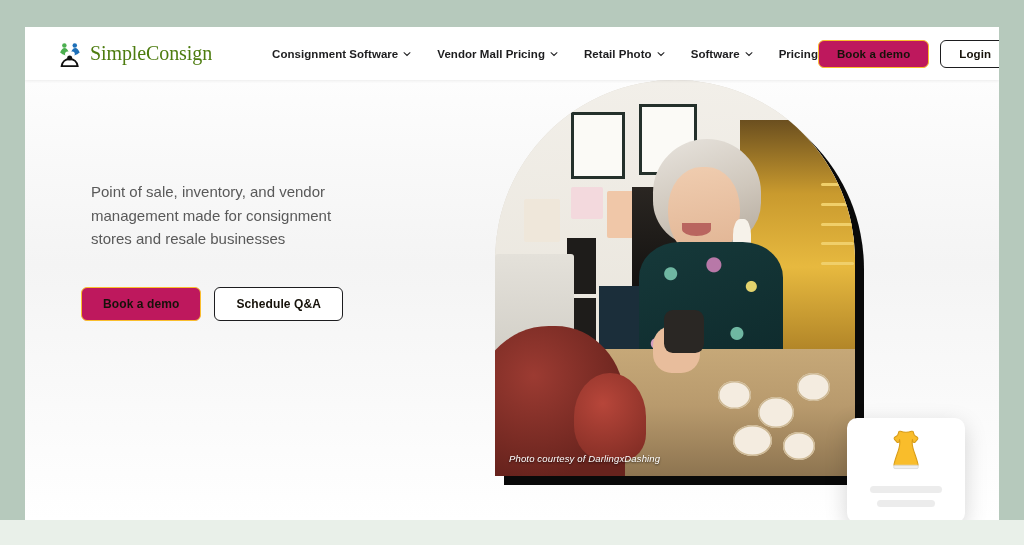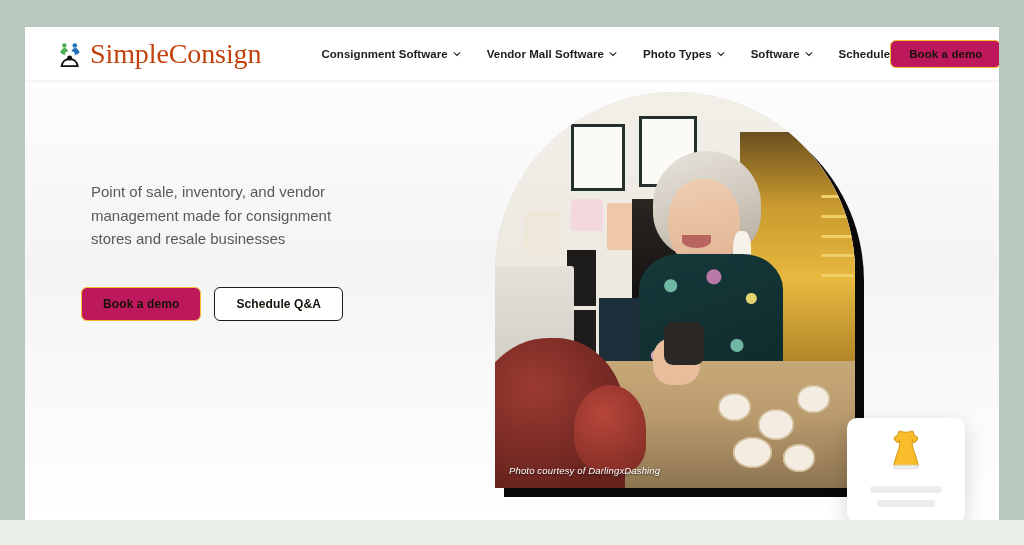--- a/index.html
+++ b/index.html
@@ -26,21 +26,21 @@
     height:53px; width:100%;
     background:#ffffff;
     display:flex; align-items:center;
     padding:0 22px 0 32px;
     box-shadow:0 1px 3px rgba(0,0,0,.07);
   }
   .logo-wrap { display:flex; align-items:center; gap:7px; flex:0 0 auto; }
   .logo-mark { width:26px; height:26px; position:relative; display:block; }
   .logo-text {
     font-family:"Liberation Serif", serif;
-    font-size:28px; color:#c2410c; letter-spacing:-.1px; white-space:nowrap;
+    font-size:20px; color:#4d7c0f; letter-spacing:-.1px; white-space:nowrap;
   }
 
   #nav { display:flex; align-items:flex-start; gap:26px; margin-left:60px; }
   .nav-item {
     display:flex; align-items:center; gap:5px;
     font-size:11.5px; font-weight:700; color:#1d1d1f;
     letter-spacing:.05px; cursor:pointer; white-space:nowrap;
   }
   .chev { display:block; width:8px; height:8px; }
 
@@ -73,21 +73,21 @@
   #subhead {
     margin-top:22px;
     font-size:15px; line-height:1.58; color:#595959;
     max-width:290px; white-space:pre-line;margin-left:10px;
   }
   #hero-ctas { margin-top:36px; display:flex; align-items:center; gap:13px; }
   #book-demo-hero { height:34px; padding:0 21px; font-size:12px; }
   #schedule-qa    { height:34px; padding:15px 21px; font-size:12px; }
 
   
-  #hero-media { position:absolute; left:470px; top:12px; width:380px; height:405px; }
+  #hero-media { position:absolute; left:470px; top:0px; width:380px; height:405px; }
   #arch-shadow {
     position:absolute; left:9px; top:9px; width:360px; height:396px;
     background:#090909;
     border-radius:180px 180px 0 0;
   }
   #arch-photo {
     position:absolute; left:0px; top:0px; width:360px; height:396px;
     border-radius:180px 180px 0 0;
     overflow:hidden;
     background:#d9d4cb;
@@ -194,39 +194,39 @@
       </div>
 
       <nav id="nav">
         <span class="nav-item">
           <span>Consignment Software</span>
           <svg class="chev" viewBox="0 0 10 10">
               <path d="M1.3 3.4 5 6.8 8.7 3.4" fill="none" stroke="#1d1d1f" stroke-width="1.3" stroke-linecap="round"></path>
             </svg>
         </span>
         <span class="nav-item">
-          <span>Vendor Mall Software</span>
+          <span>Vendor Mall Pricing</span>
           <svg class="chev" viewBox="0 0 10 10">
               <path d="M1.3 3.4 5 6.8 8.7 3.4" fill="none" stroke="#1d1d1f" stroke-width="1.3" stroke-linecap="round"></path>
             </svg>
         </span>
         <span class="nav-item">
-          <span>Photo Types</span>
+          <span>Retail Photo</span>
           <svg class="chev" viewBox="0 0 10 10">
               <path d="M1.3 3.4 5 6.8 8.7 3.4" fill="none" stroke="#1d1d1f" stroke-width="1.3" stroke-linecap="round"></path>
             </svg>
         </span>
         <span class="nav-item">
           <span>Software</span>
           <svg class="chev" viewBox="0 0 10 10">
               <path d="M1.3 3.4 5 6.8 8.7 3.4" fill="none" stroke="#1d1d1f" stroke-width="1.3" stroke-linecap="round"></path>
             </svg>
         </span>
         <span class="nav-item">
-          <span>Schedule</span>
+          <span>Pricing</span>
         </span>
       </nav>
 
       <div id="header-actions">
         <button id="book-demo-header" class="btn btn-yellow">Book a demo</button>
         <button id="login-header" class="btn btn-outline">Login</button>
       </div>
     </div>
 
     <div id="hero">

